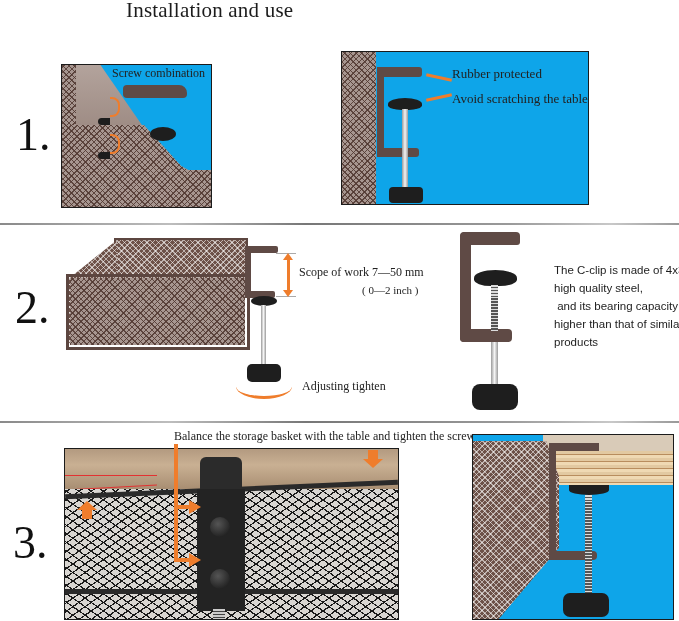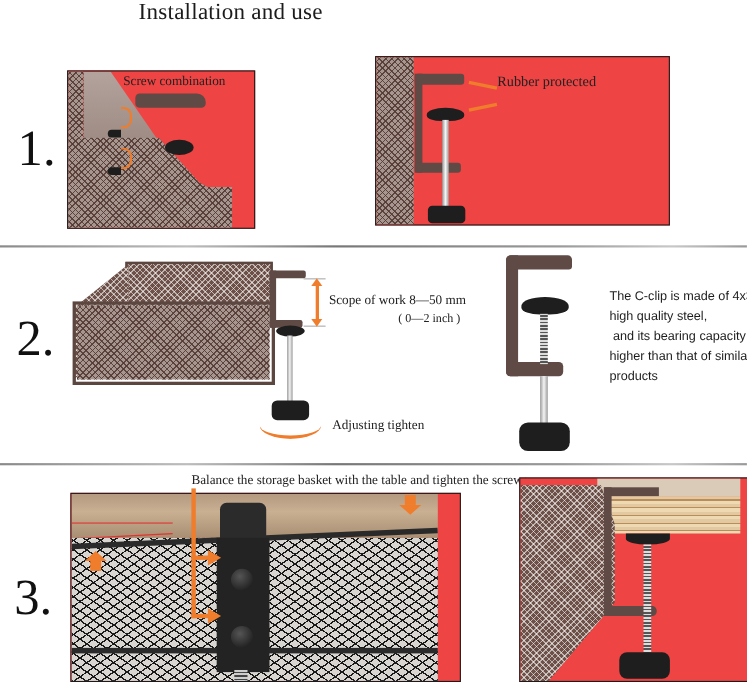--- a/index.html
+++ b/index.html
@@ -1,21 +1,21 @@
 <!DOCTYPE html>
 <html><head>
 <meta charset="utf-8">
 <style>
   html, body { margin:0; padding:0; background:#ffffff; }
   body { width:679px; height:621px; position:relative; overflow:hidden; font-family:"Liberation Serif", "DejaVu Serif", serif; color:#1a1a1a; }
   .abs { position:absolute; }
   .title { left:126px; top:-2px; font-size:21px; letter-spacing:0.2px; color:#1c1c1c; }
   .step-num { font-size:46px; color:#111; font-weight:normal; line-height:1; }
   .divider { left:0; width:679px; height:2px; background:linear-gradient(90deg,#8a8a8a 0%,#bdbdbd 25%,#777 45%,#9a9a9a 75%,#c8c8c8 90%,#999 100%); }
-  .panel { border:1.5px solid #1b1b1b; background:#ef4444; overflow:hidden;padding-left:20px; }
+  .panel { border:1.5px solid #1b1b1b; background:#0ea5e9; overflow:hidden; }
   .serif-label { font-family:"Liberation Serif", serif; color:#222; white-space:nowrap; }
   .sans-label { font-family:"Liberation Sans", sans-serif; color:#1d1d1d; font-size:11.5px; line-height:18px; white-space:pre;margin-left:30px; }
   .mesh { background-color:#6d5148;
     background-image:
       repeating-linear-gradient(45deg, rgba(255,255,255,0.55) 0 1px, transparent 1px 4px),
       repeating-linear-gradient(-45deg, rgba(255,255,255,0.55) 0 1px, transparent 1px 4px); }
   .mesh-light { background-color:#a79690;
     background-image:
       repeating-linear-gradient(45deg, rgba(80,55,48,0.85) 0 1px, transparent 1px 4px),
       repeating-linear-gradient(-45deg, rgba(80,55,48,0.85) 0 1px, transparent 1px 4px); }
@@ -56,20 +56,21 @@
   <div class="abs mesh-light" style="left:0;top:0;width:34px;height:152px;"></div>
   <div class="abs clip-brown" style="left:35px;top:15px;width:7px;height:90px;"></div>
   <div class="abs clip-brown" style="left:35px;top:15px;width:45px;height:10px;border-radius:3px;"></div>
   <div class="abs clip-brown" style="left:35px;top:96px;width:42px;height:9px;border-radius:3px;"></div>
   <div class="abs knob" style="left:46px;top:46px;width:34px;height:12px;border-radius:50% 50% 40% 40%;"></div>
   <div class="abs rod" style="left:60px;top:57px;width:6px;height:82px;"></div>
   <div class="abs knob" style="left:47px;top:135px;width:34px;height:16px;border-radius:4px;"></div>
   <div class="abs" style="left:84px;top:24px;width:26px;height:3px;background:#ef7d2c;transform:rotate(12deg);"></div>
   <div class="abs" style="left:84px;top:44px;width:26px;height:3px;background:#ef7d2c;transform:rotate(-12deg);"></div>
   <div class="abs serif-label" style="left:110px;top:14px;font-size:13px;">Rubber protected</div>
+  <div class="abs serif-label" style="left:110px;top:39px;font-size:13px;">Avoid scratching the table</div>
 </div>
 
 <div class="abs divider" style="top:223px;"></div>
 
 <div class="abs step-num" style="left:15px;top:285px;">2.</div>
 
 <div class="abs" style="left:64px;top:238px;width:200px;height:110px;">
   <div class="abs mesh" style="left:50px;top:0;width:130px;height:40px;border:2px solid #5c4640;"></div>
   <div class="abs mesh" style="left:3px;top:2px;width:50px;height:105px;clip-path:polygon(100% 0,100% 60%,0 100%,0 38%);"></div>
   <div class="abs mesh-light" style="left:6px;top:40px;width:175px;height:67px;"></div>
@@ -81,21 +82,21 @@
 <div class="abs clip-brown" style="left:245px;top:291px;width:30px;height:7px;border-radius:2px;"></div>
 <div class="abs knob" style="left:251px;top:296px;width:26px;height:10px;border-radius:50%;"></div>
 <div class="abs rod" style="left:261px;top:305px;width:5px;height:60px;"></div>
 <div class="abs knob" style="left:247px;top:364px;width:34px;height:18px;border-radius:5px;"></div>
 
 <div class="abs" style="left:276px;top:253px;width:20px;height:1px;background:#aaa;"></div>
 <div class="abs" style="left:276px;top:296px;width:20px;height:1px;background:#aaa;"></div>
 <div class="abs orange" style="left:287px;top:258px;width:3px;height:34px;"></div>
 <div class="abs" style="left:283px;top:253px;width:0;height:0;border-left:5px solid transparent;border-right:5px solid transparent;border-bottom:7px solid #ef7d2c;"></div>
 <div class="abs" style="left:283px;top:290px;width:0;height:0;border-left:5px solid transparent;border-right:5px solid transparent;border-top:7px solid #ef7d2c;"></div>
-<div class="abs serif-label" style="left:299px;top:265px;font-size:12px;">Scope of work 8—50 mm</div>
+<div class="abs serif-label" style="left:299px;top:265px;font-size:12px;">Scope of work 7—50 mm</div>
 <div class="abs serif-label" style="left:362px;top:284px;font-size:11px;">( 0—2 inch )</div>
 
 <div class="abs" style="left:236px;top:374px;width:56px;height:22px;border-bottom:3px solid #ef7d2c;border-radius:0 0 50% 50%;"></div>
 <div class="abs serif-label" style="left:302px;top:379px;font-size:12px;">Adjusting tighten</div>
 
 <div class="abs" style="left:460px;top:232px;width:70px;height:180px;">
   <div class="abs clip-brown" style="left:0;top:0;width:11px;height:110px;border-radius:4px 0 0 4px;"></div>
   <div class="abs clip-brown" style="left:0;top:0;width:60px;height:13px;border-radius:5px 4px 3px 0;"></div>
   <div class="abs clip-brown" style="left:0;top:97px;width:52px;height:13px;border-radius:0 4px 4px 4px;"></div>
   <div class="abs knob" style="left:14px;top:38px;width:43px;height:16px;border-radius:50% 50% 40% 40%;"></div>

